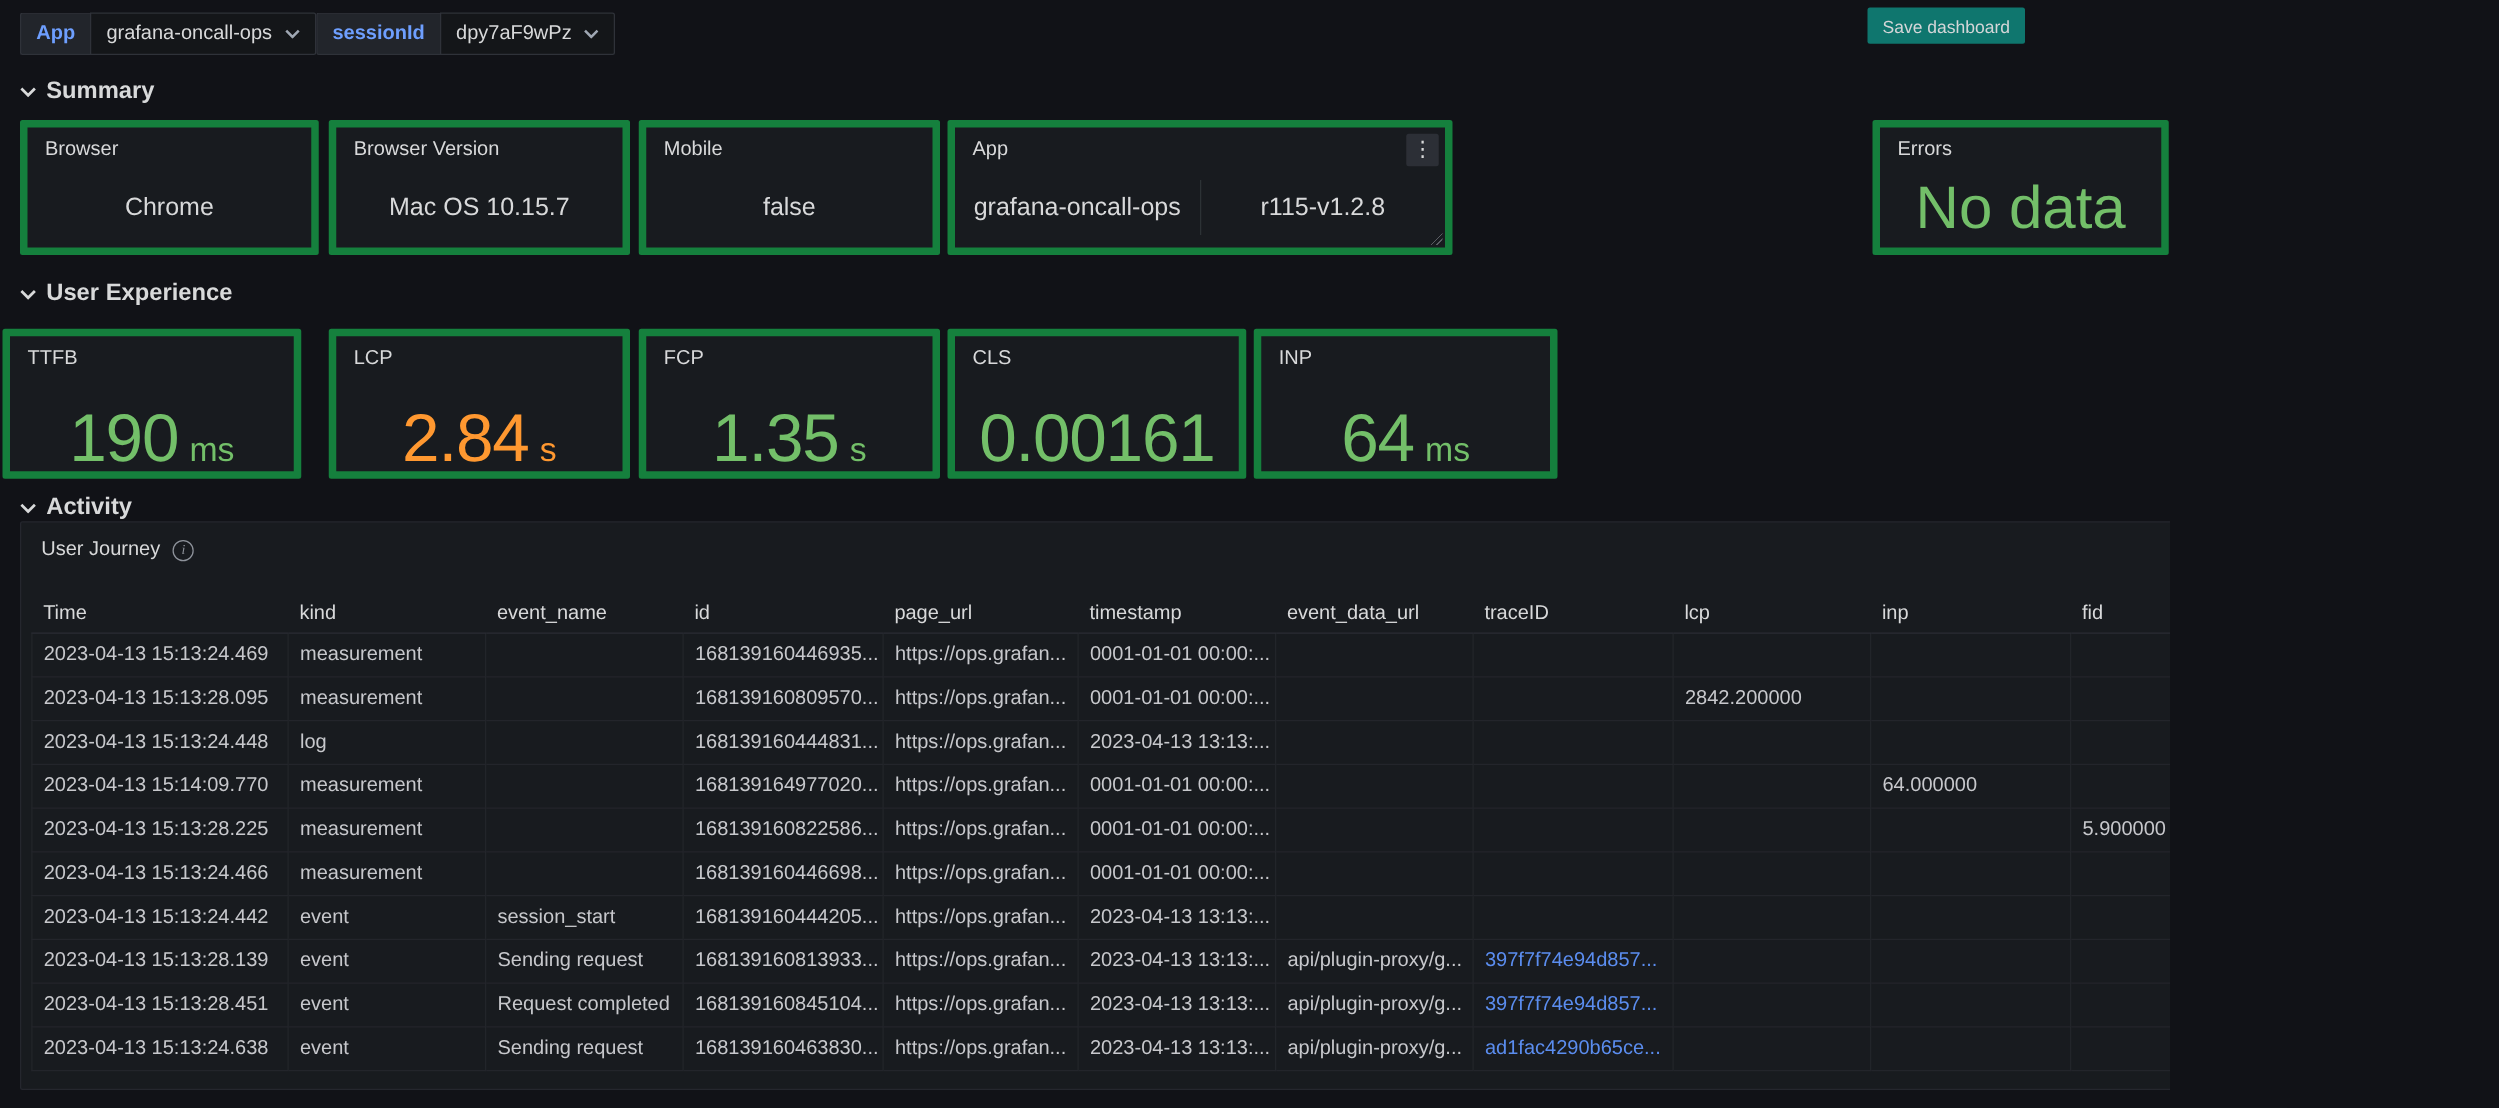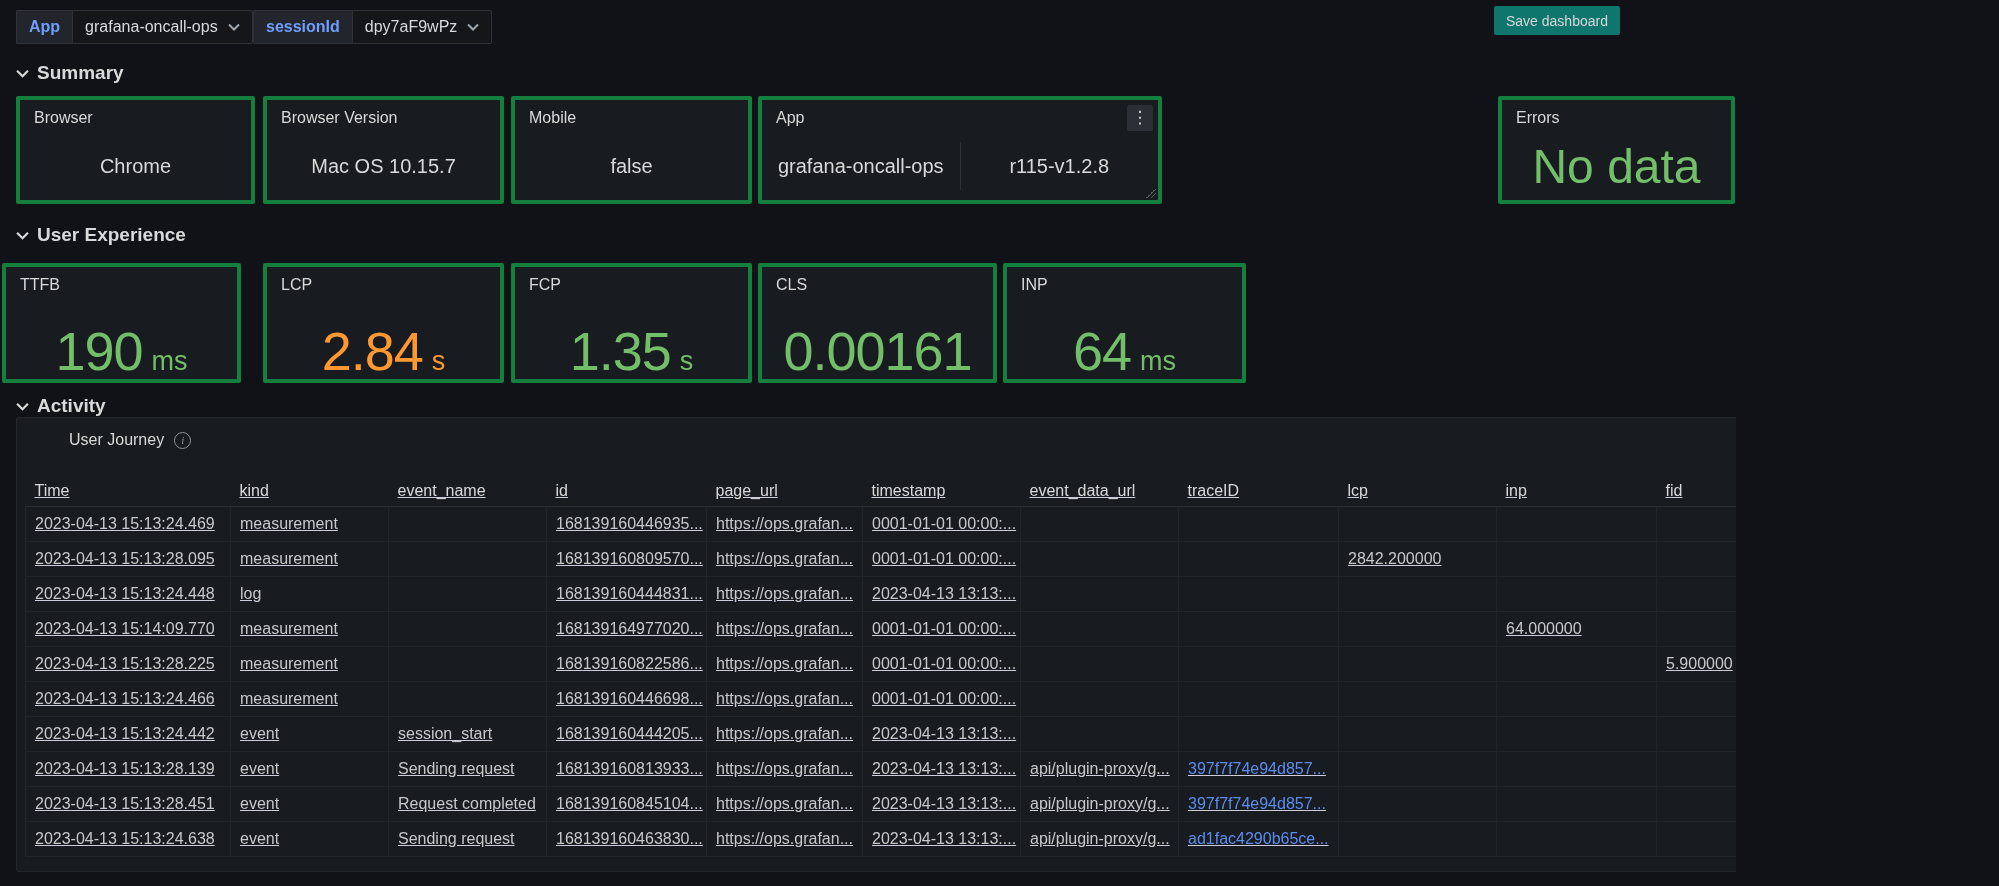--- a/index.html
+++ b/index.html
@@ -13,42 +13,42 @@
   .var-label { display:flex; align-items:center; padding:0 12px; background:#22252b; border:1px solid #2f3239; border-right:none; border-radius:2px 0 0 2px; color:#6e9fff; font-size:16px; font-weight:700; }
   .var-select { display:flex; align-items:center; gap:10px; padding:0 12px; background:#141619; border:1px solid #2f3239; border-radius:0 2px 2px 0; color:#d8d9da; font-size:16px; cursor:pointer; }
   .chev-svg { width:12px; height:8px; stroke:#9fa7b3; stroke-width:2; fill:none; }
   .save-btn { position:absolute; top:6px; left:1494px; height:29px; padding:0 12px; background:#0f766e; border:none; border-radius:2px; color:#d5d6d8; font-size:14px; font-family:inherit; cursor:pointer; }
 
   
   .section-hdr { position:absolute; left:16px; display:flex; align-items:center; gap:8px; color:#d8d9da; font-size:19px; font-weight:700; cursor:pointer; }
   .section-hdr .chev-svg { width:13px; height:9px; stroke:#d8d9da; }
 
   
-  .panel { position:absolute; background:#181b1f; border:4px solid #15803d; border-radius:2px; }
+  .panel { position:absolute; background:#181b1f; border:6px solid #15803d; border-radius:2px; }
   .panel-title { position:absolute; left:0; top:0; width:100%; height:36px; display:flex; align-items:center; padding:0 14px; font-size:16px; font-weight:500; color:#d8d9da; }
   .panel-body { position:absolute; left:0; top:32px; right:0; bottom:0; display:flex; align-items:center; justify-content:center; }
   .single-val { font-size:20px; color:#d8d9da; }
   .dual { display:flex; width:100%; height:100%; align-items:center; }
   .dual .half { flex:1; text-align:center; font-size:20px; color:#d8d9da; }
   .dual .divider { width:1px; height:70%; background:#2c3235; }
 
   .stat-val { display:flex; align-items:baseline; gap:9px;margin-top:24px; }
   .stat-num { font-size:54px; font-weight:500; letter-spacing:-1px; }
   .stat-unit { font-size:27px; font-weight:500; }
   .nodata { font-size:48px; font-weight:500; }
   .back-link { font-size:16px; text-decoration:none; cursor:pointer; }
 
   .kebab-btn { position:absolute; top:5px; right:5px; width:26px; height:26px; background:#2c2f36; border:none; border-radius:2px; color:#d8d9da; font-size:17px; line-height:26px; cursor:pointer; }
   .resize-handle { position:absolute; right:2px; bottom:2px; width:10px; height:10px; background:linear-gradient(135deg, transparent 0 50%, #5a5d63 50% 56%, transparent 56% 72%, #5a5d63 72% 78%, transparent 78%); cursor:nwse-resize; }
 
   
-  .activity-panel { position:absolute; left:16px; top:417px; width:1967px; height:455px; background:#181b1f; border:1px solid #25272e; border-radius:2px;padding-left:36px; }
+  .activity-panel { position:absolute; left:16px; top:417px; width:1967px; height:455px; background:#181b1f; border:1px solid #25272e; border-radius:2px; }
   .ap-header { display:flex; align-items:center; gap:10px; height:44px; padding:0 16px; font-size:16px; font-weight:500; color:#d8d9da; }
   .info-icon { display:inline-flex; align-items:center; justify-content:center; width:17px; height:17px; border:1px solid #8e939b; border-radius:50%; color:#8e939b; font-size:11px; font-style:italic; font-family:"Liberation Serif", serif; }
-  .uj-table { position:absolute; left:8px; top:58px; width:1951px; border-collapse:collapse; table-layout:fixed; font-size:16px;text-decoration:underline; }
+  .uj-table { position:absolute; left:8px; top:58px; width:1951px; border-collapse:collapse; table-layout:fixed; font-size:16px; }
   .uj-table th { height:30px; text-align:left; padding:0 9px; font-weight:500; color:#d8d9da; border-bottom:1px solid #2a2d34; white-space:nowrap; overflow:hidden; }
   .uj-table td { height:35px; padding:0 9px; color:#c7c8cc; border-bottom:1px solid #23252b; border-right:1px solid rgba(204,204,220,0.06); white-space:nowrap; overflow:hidden; }
   .uj-table td:first-child { border-left:1px solid rgba(204,204,220,0.06); }
   .cell-link { color:#5b8def; font-weight:500; text-decoration:none; cursor:pointer; }
 </style>
 </head>
 <body>
 
 <div class="screen">
 

